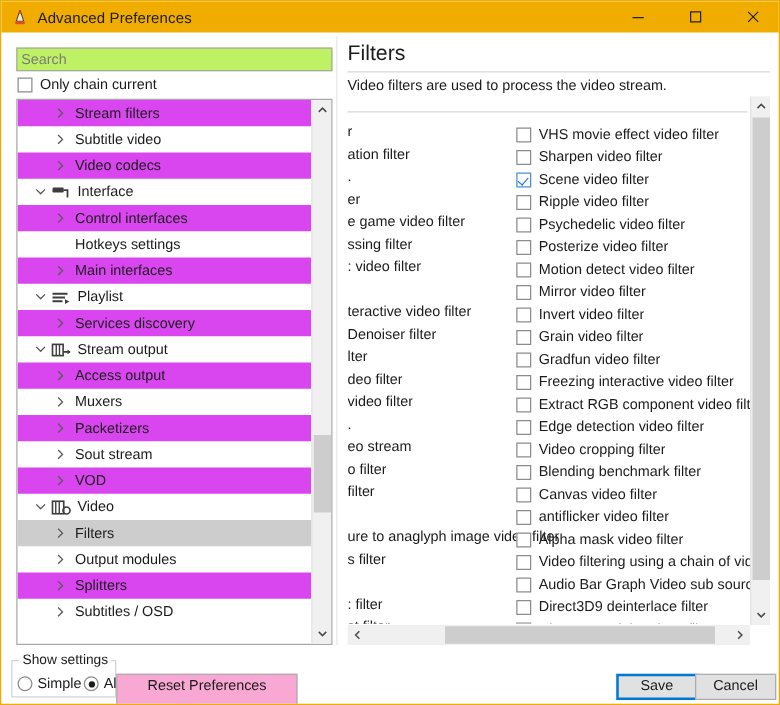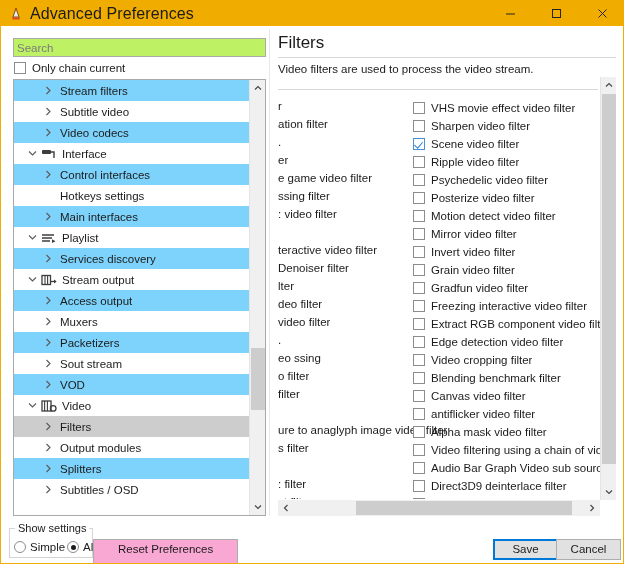--- a/index.html
+++ b/index.html
@@ -23,21 +23,21 @@
     width: 624px; height: 25px;
     background: #f0ad00;
     display: flex; align-items: center;
   }
   #title-icon {
     width: 16px; height: 16px;
     margin-left: 7px; margin-right: 6px;
     position: relative; flex: none;
   }
   #title-text {
-    font-size: 16px; color: #1b1b1b;
+    font-size: 12px; color: #1b1b1b;
     letter-spacing: .1px;
     white-space: nowrap;
   }
   .winbtn {
     width: 46px; height: 25px;
     display: flex; align-items: center; justify-content: center;
     font-size: 13px; color: #242424;
     flex: none;
   }
   .winbtn svg { display:block; }
@@ -98,21 +98,21 @@
     position: absolute; left: 0; top: 0;
     width: 235px;
   }
   .trow {
     height: 21px;
     display: flex; align-items: center;
     font-size: 11.5px; color: #1b1b1b;
     white-space: nowrap;
     box-sizing: border-box;
   }
-  .trow.alt { background: #7dd3fc; }
+  .trow.alt { background: #d946ef; }
   .trow.sel { background: #cdcdcd; }
   .twist {
     width: 16px; height: 21px; flex: none;
     display: flex; align-items: center; justify-content: center;
     color: #555;
   }
   .ticon { width: 18px; height: 14px; flex: none; margin-right: 4px; }
   .tlabel { white-space: nowrap; }
 
   
@@ -645,21 +645,21 @@
           </div>
         </div>
         <div class="frow">
           <div class="fleft">.</div>
           <div class="fright">
             <span class="cb"></span>
             <span class="flabel">Edge detection video filter</span>
           </div>
         </div>
         <div class="frow">
-          <div class="fleft">eo ssing</div>
+          <div class="fleft">eo stream</div>
           <div class="fright">
             <span class="cb"></span>
             <span class="flabel">Video cropping filter</span>
           </div>
         </div>
         <div class="frow">
           <div class="fleft">o filter</div>
           <div class="fright">
             <span class="cb"></span>
             <span class="flabel">Blending benchmark filter</span>

